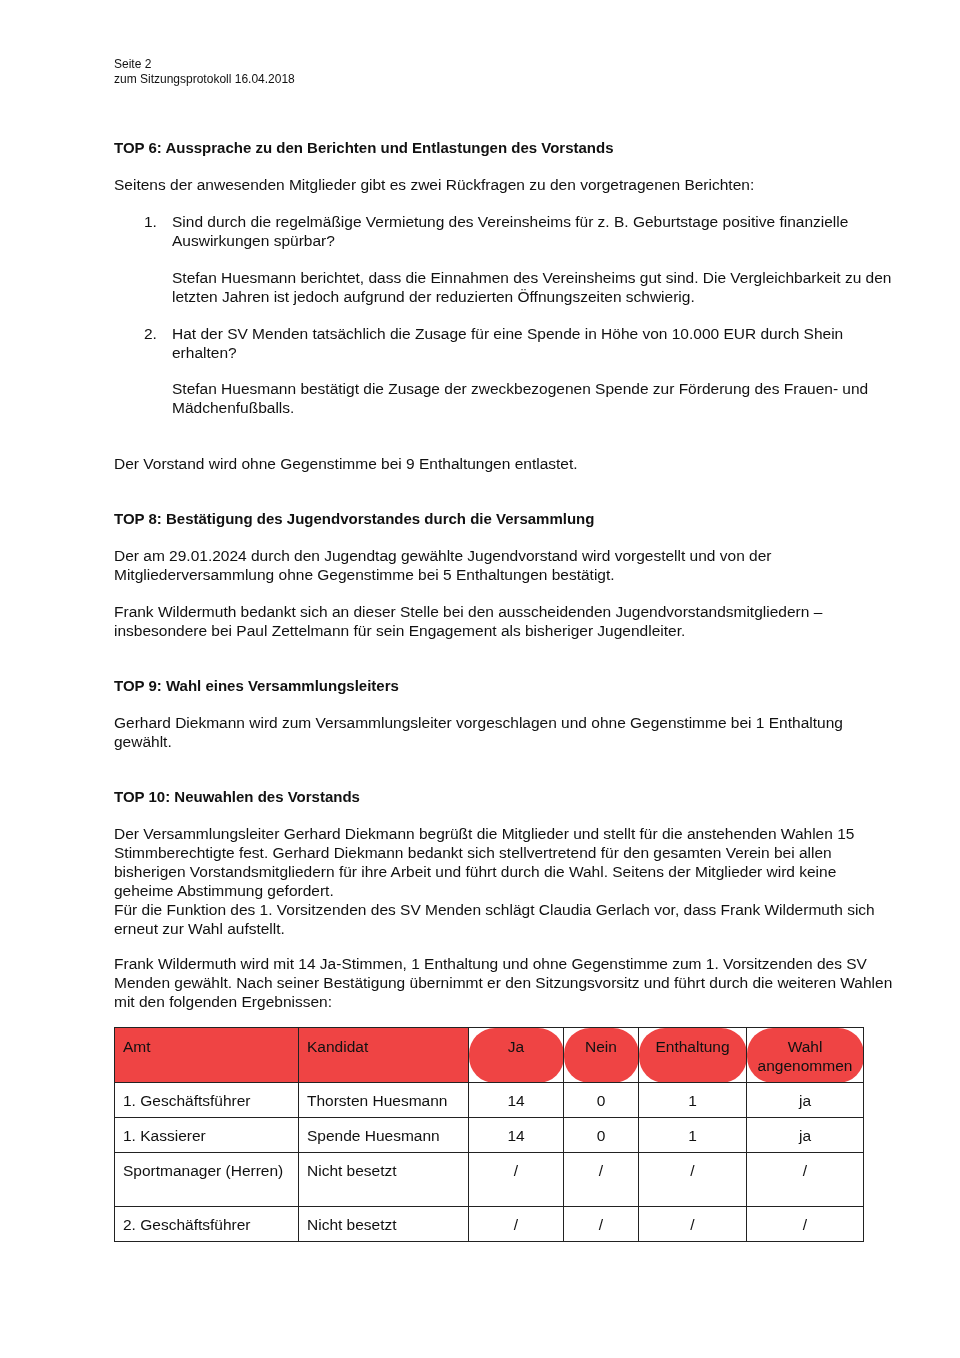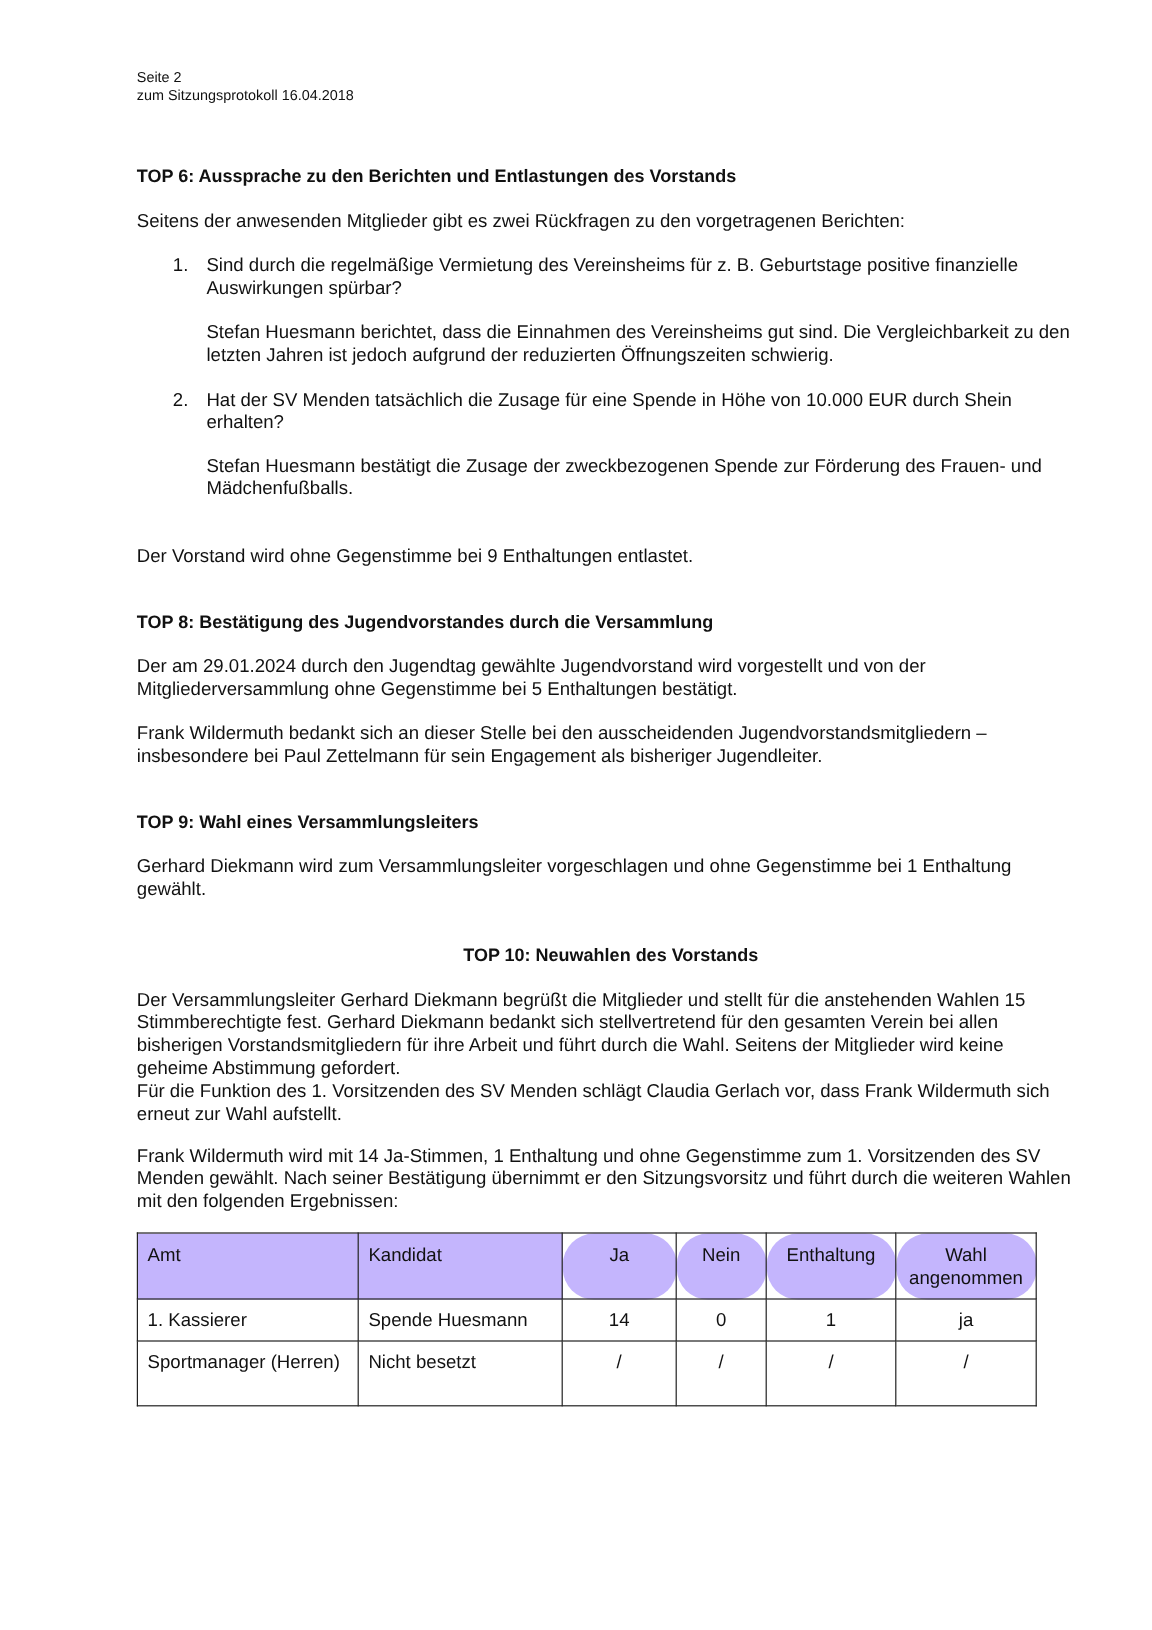--- a/index.html
+++ b/index.html
@@ -15,21 +15,21 @@
     .li .txt { position: absolute; left: 58px; width: 730px; }
     .u { }
     table.results {
       position: absolute; left: 114px; top: 1027px;
       border-collapse: collapse; font-size: 15.5px; line-height: 19px;
     }
     table.results th, table.results td {
       border: 1px solid #222222; vertical-align: top; padding: 8px 8px 7px 8px;
       font-weight: normal;
     }
-    table.results th { background: #c4b5fd; height: 35px; padding-top: 9px; }
+    table.results th { background: #ef4444; height: 35px; padding-top: 9px; }
     table.results td { height: 19px; }
     table.results tr.tall td { height: 38px; }
     .c { text-align: center; border-radius: 26px; }
     .l { text-align: left; }
   </style>
 </head>
 <body>
 
 <div class="header">
   <div>Seite 2</div>
@@ -53,49 +53,65 @@
 
 <div class="abs" style="top:454px;">Der Vorstand wird ohne Gegenstimme bei 9 Enthaltungen entlastet.</div>
 
 <div class="abs h" style="top:509px;">TOP 8: Bestätigung des Jugendvorstandes durch die Versammlung</div>
 <div class="abs" style="top:546px; width:700px;">Der am 29.01.2024 durch den Jugendtag gewählte Jugendvorstand wird vorgestellt und von der Mitgliederversammlung ohne Gegenstimme bei 5 Enthaltungen bestätigt.</div>
 <div class="abs" style="top:602px; width:760px;">Frank Wildermuth bedankt sich an dieser Stelle bei den ausscheidenden Jugendvorstandsmitgliedern – insbesondere bei Paul Zettelmann für sein Engagement als bisheriger Jugendleiter.</div>
 
 <div class="abs h" style="top:676px;">TOP 9: Wahl eines Versammlungsleiters</div>
 <div class="abs" style="top:713px; width:780px;">Gerhard Diekmann wird zum Versammlungsleiter vorgeschlagen und ohne Gegenstimme bei 1 Enthaltung gewählt.</div>
 
-<div class="abs h" style="top:787px;text-align:center;">TOP 10: Neuwahlen des Vorstands</div>
+<div class="abs h" style="top:787px;">TOP 10: Neuwahlen des Vorstands</div>
 <div class="abs" style="top:824px; width:785px;">
   <span>Der Versammlungsleiter Gerhard Diekmann begrüßt die Mitglieder und stellt für die anstehenden Wahlen 15 Stimmberechtigte fest. Gerhard Diekmann bedankt sich stellvertretend für den gesamten Verein bei allen bisherigen Vorstandsmitgliedern für ihre Arbeit und führt durch die Wahl. Seitens der Mitglieder wird </span><span class="u">keine</span><span> geheime Abstimmung gefordert.</span><br>
   <span>Für die Funktion des 1. Vorsitzenden des SV Menden schlägt Claudia Gerlach vor, dass Frank Wildermuth sich erneut zur Wahl aufstellt.</span>
 </div>
 <div class="abs" style="top:954px; width:790px;">Frank Wildermuth wird mit 14 Ja-Stimmen, 1 Enthaltung und ohne Gegenstimme zum 1. Vorsitzenden des SV Menden gewählt. Nach seiner Bestätigung übernimmt er den Sitzungsvorsitz und führt durch die weiteren Wahlen mit den folgenden Ergebnissen:</div>
 
 <table class="results">
   <thead>
     <tr>
       <th class="l" style="width:167px;">Amt</th>
       <th class="l" style="width:153px;">Kandidat</th>
       <th class="c" style="width:78px;">Ja</th>
       <th class="c" style="width:58px;">Nein</th>
       <th class="c" style="width:91px;">Enthaltung</th>
       <th class="c" style="width:100px;">Wahl angenommen</th>
     </tr>
   </thead>
   <tbody>
     <tr>
+      <td>1. Geschäftsführer</td>
+      <td>Thorsten Huesmann</td>
+      <td class="c">14</td>
+      <td class="c">0</td>
+      <td class="c">1</td>
+      <td class="c">ja</td>
+    </tr>
+    <tr>
       <td>1. Kassierer</td>
       <td>Spende Huesmann</td>
       <td class="c">14</td>
       <td class="c">0</td>
       <td class="c">1</td>
       <td class="c">ja</td>
     </tr>
     <tr class="tall">
       <td>Sportmanager (Herren)</td>
       <td>Nicht besetzt</td>
       <td class="c">/</td>
       <td class="c">/</td>
       <td class="c">/</td>
       <td class="c">/</td>
     </tr>
+    <tr>
+      <td>2. Geschäftsführer</td>
+      <td>Nicht besetzt</td>
+      <td class="c">/</td>
+      <td class="c">/</td>
+      <td class="c">/</td>
+      <td class="c">/</td>
+    </tr>
   </tbody>
 </table>
 
 </body></html>

